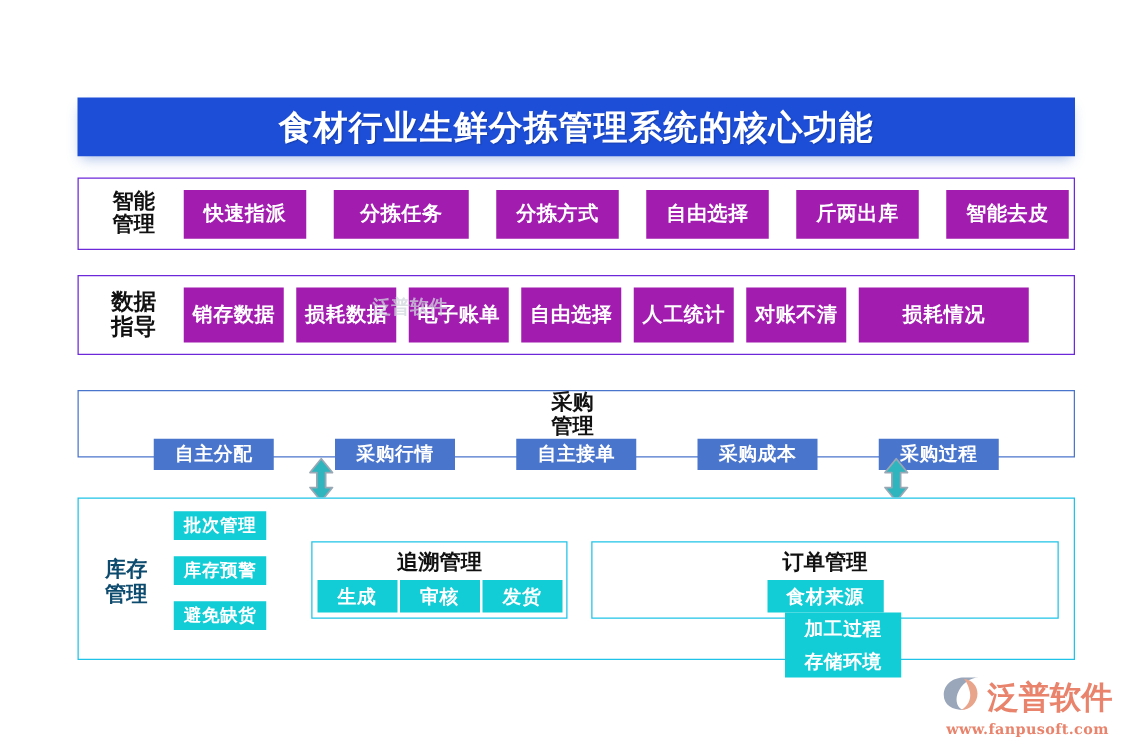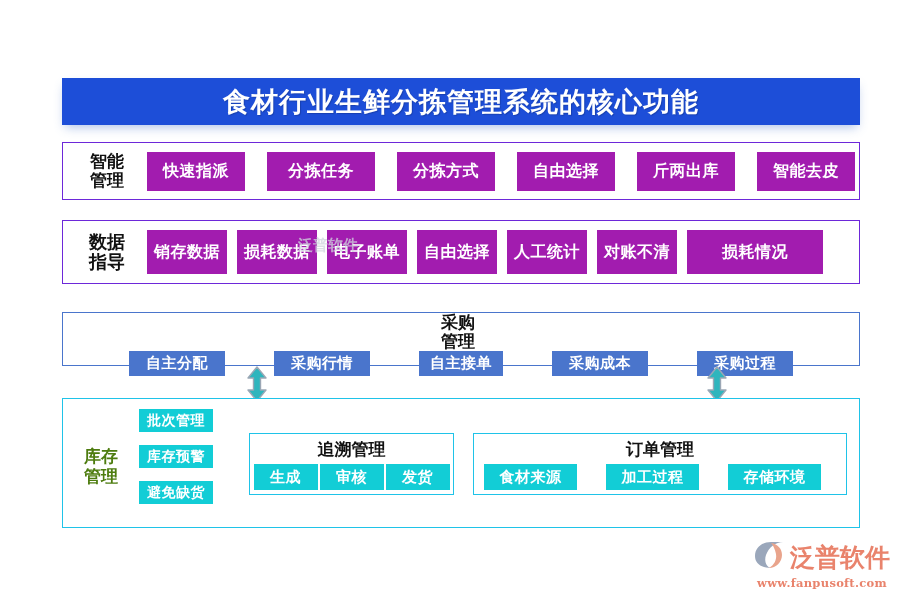--- a/index.html
+++ b/index.html
@@ -73,21 +73,21 @@
   .arrow{position:absolute;width:22px;height:36px;}
   .arrow svg{display:block;}
 
   
   #bottom{
     position:absolute;left:62px;top:398px;width:798px;height:130px;
     box-sizing:border-box;border:1px solid #1fc3e8;background:#fff;
   }
   #bottom .bl-label{
     position:absolute;left:12px;top:48px;width:52px;
-    font-size:17px;font-weight:bold;color:#4d7c0f;text-align:center;
+    font-size:17px;font-weight:bold;color:#0c4a6e;text-align:center;
     line-height:1.15;white-space:pre-line;
   }
   .stack{position:absolute;left:76px;top:10px;width:74px;}
   .stack .chip{
     width:74px;height:23px;font-size:14px;margin-bottom:13px;
   }
   .panel{
     position:absolute;box-sizing:border-box;
     border:1px solid #1fc3e8;background:#fff;
   }
@@ -97,21 +97,21 @@
   }
   .panel .panel-chips{display:flex;align-items:center;}
   .panel .chip{height:26px;font-size:15px;}
 
   #panel-trace{left:186px;top:34px;width:205px;height:62px;}
   #panel-trace .panel-chips{justify-content:center;}
   #panel-trace .chip{width:64px;}
   #panel-trace .chip+.chip{margin-left:2px;}
 
   #panel-order{left:410px;top:34px;width:374px;height:62px;}
-  #panel-order .panel-chips{padding:0 10px;}
+  #panel-order .panel-chips{padding:0 10px;flex-direction:column;}
   #panel-order .chip{width:93px;}
 
   
   .logo{position:absolute;left:752px;top:540px;width:140px;height:46px;}
   .logo .logo-row{display:flex;align-items:center;}
   .logo .mark{flex:0 0 auto;margin-right:4px;}
   .logo .brand{
     color:#e9836c;font-size:25px;font-weight:bold;letter-spacing:0px;
     line-height:1;white-space:nowrap;
   }
@@ -163,21 +163,21 @@
         <div class="chip sky" style="width: 136px; margin-left: 10px;">损耗情况</div>
       </div>
   </div>
 
   <div class="row blue" id="row3">
     <div class="row-label">采购
 管理</div>
     <div class="chips">
         <div class="chip peri" style="width: 96px;">自主分配</div>
         <div class="chip peri" style="width: 96px; margin-left: 49px;">采购行情</div>
-        <div class="chip peri" style="width: 84px; margin-left: 49px;">自主接单</div>
+        <div class="chip peri" style="width: 96px; margin-left: 49px;">自主接单</div>
         <div class="chip peri" style="width: 96px; margin-left: 49px;">采购成本</div>
         <div class="chip peri" style="width: 96px; margin-left: 49px;">采购过程</div>
       </div>
   </div>
 
   <div id="arrow-layer">
       <div class="arrow" style="left: 246px; top: 366px;">
         <svg width="22" height="36" viewBox="0 0 22 36">
           <path d="M11 1 L20 12 L14.5 12 L14.5 24 L20 24 L11 35 L2 24 L7.5 24 L7.5 12 L2 12 Z" fill="#2fb5bd" stroke="#9aa7b5" stroke-width="1.4" stroke-linejoin="round"></path>
         </svg>

